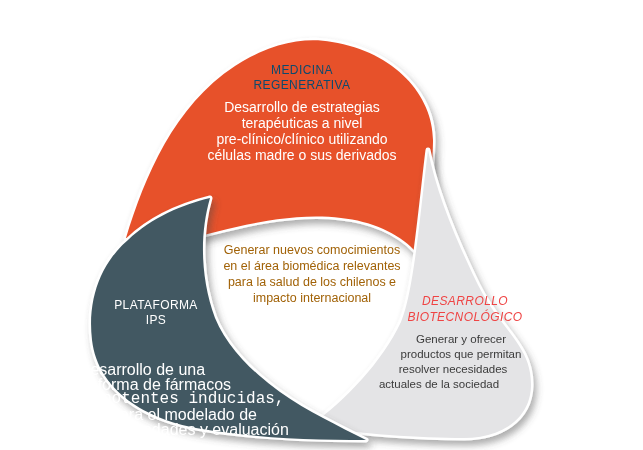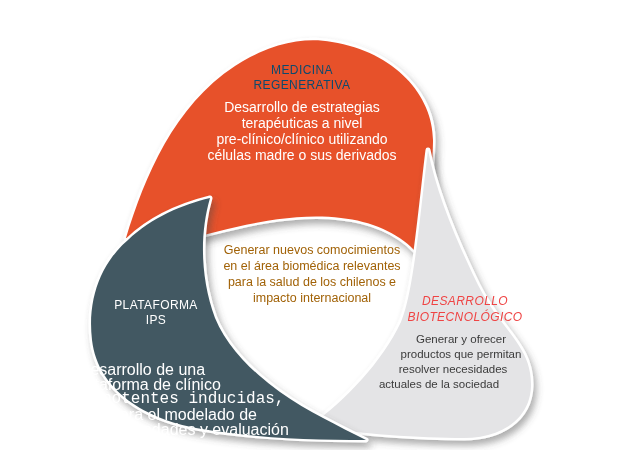--- a/index.html
+++ b/index.html
@@ -84,21 +84,21 @@
     <div>para la salud de los chilenos e</div>
     <div>impacto internacional</div>
   </div>
 
   <div class="blk" id="slate-title">
     <div>PLATAFORMA</div>
     <div>IPS</div>
   </div>
   <div class="blk" id="slate-body">
     <div>Desarrollo de una</div>
-    <div>plataforma de clínico</div>
+    <div>plataforma de fármacos</div>
     <div>pluripotentes inducidas,</div>
     <div>para el modelado de</div>
     <div>enfermedades y evaluación</div>
   </div>
 
   <div class="blk" id="gray-title">
     <div>DESARROLLO</div>
     <div>BIOTECNOLÓGICO</div>
   </div>
   <div class="blk" id="gray-body">

